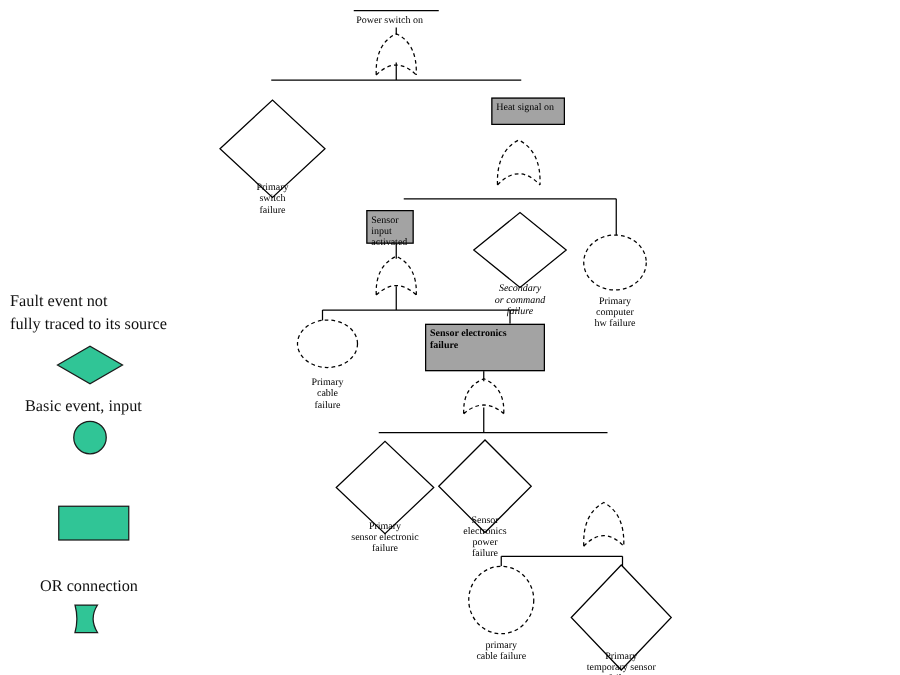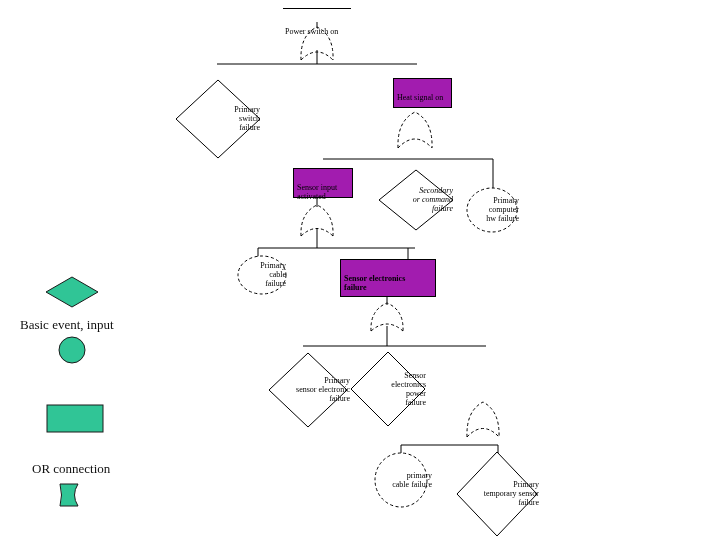--- a/index.html
+++ b/index.html
@@ -2,32 +2,32 @@
 <html style="--teal: #30C596;"><head>
 <meta charset="utf-8">
 <style>
   html,body{margin:0;padding:0;background:#fff;}
   .slide{
     position:relative;width:720px;height:540px;background:#ffffff;overflow:hidden;
     font-family:"Liberation Serif", serif;color:#000;
   }
   .layer{position:absolute;left:0;top:0;}
   .node-label{
-    position:absolute;font-size:8px;line-height:9px;text-align:right;
-    white-space:pre-line;color:#000;
+    position:absolute;font-size:8px;line-height:9px;text-align:center;
+    white-space:pre-line;color:#000;margin-top:40px;
   }
   .node-label.italic{font-style:italic;}
   .node-box{
-    position:absolute;border:1px solid #000;background:#a21caf;
+    position:absolute;border:1px solid #000;background:#a3a3a3;
     font-size:8px;line-height:9px;white-space:pre-line;box-sizing:border-box;
-    padding:14px 3px;
+    padding:2px 3px;
   }
   .root-title{
     position:absolute;left:283px;top:8px;width:66px;border-top:1px solid #000;
-    font-size:8px;line-height:10px;padding-top:18px;padding-left:2px;white-space:pre-line;
+    font-size:8px;line-height:10px;padding-top:2px;padding-left:2px;white-space:pre-line;
   }
   .legend-label{
     position:absolute;font-size:13px;line-height:18px;white-space:pre-line;color:#111;
   }
   svg .wire{stroke:#000;stroke-width:1;fill:none;}
   svg .gate{stroke:#000;stroke-width:1;fill:none;stroke-dasharray:3 2.5;}
   svg .dcirc{stroke:#000;stroke-width:1;fill:#fff;stroke-dasharray:3 2.5;}
   svg .dia{stroke:#000;stroke-width:1;fill:#fff;}
   svg .lshape{stroke:#1b1b1b;stroke-width:1;fill:var(--teal,#30C596);}
 </style>
@@ -75,21 +75,21 @@
 
     <polygon class="lshape" points="46,292 72,277 98,292 72,307"></polygon>
     <circle class="lshape" cx="72" cy="350" r="13"></circle>
     <rect class="lshape" x="47" y="405" width="56" height="27"></rect>
     <path class="lshape" d="M60,484 L78,484 Q71,495 78,506 L60,506 Q63,495 60,484 Z"></path>
   </svg>
 
   <div class="root-title">Power switch on</div>
 
   <div class="node-box" style="left:393px;top:78px;width:59px;height:22px;">Heat signal on</div>
-  <div class="node-box" style="left:293px;top:168px;width:60px;height:27px;">Sensor input
+  <div class="node-box" style="left:293px;top:168px;width:38px;height:27px;">Sensor input
 activated</div>
   <div class="node-box" style="left:340px;top:259px;width:96px;height:38px;font-weight:bold;">Sensor electronics
 failure</div>
 
   <div class="node-label" style="left:176px;top:105px;width:84px;">Primary
 switch
 failure</div>
   <div class="node-label italic" style="left:379px;top:186px;width:74px;font-style:italic;">Secondary
 or command
 failure</div>
@@ -105,16 +105,18 @@
   <div class="node-label" style="left:350px;top:371px;width:76px;">Sensor
 electronics
 power
 failure</div>
   <div class="node-label" style="left:370px;top:471px;width:62px;">primary
 cable failure</div>
   <div class="node-label" style="left:455px;top:480px;width:84px;">Primary
 temporary sensor
 failure</div>
 
+  <div class="legend-label" style="left:8px;top:232px;">Fault event not
+fully traced to its source</div>
   <div class="legend-label" style="left:20px;top:316px;">Basic event, input</div>
   <div class="legend-label" style="left:32px;top:460px;">OR connection</div>
 
 </div>
 
 </body></html>

